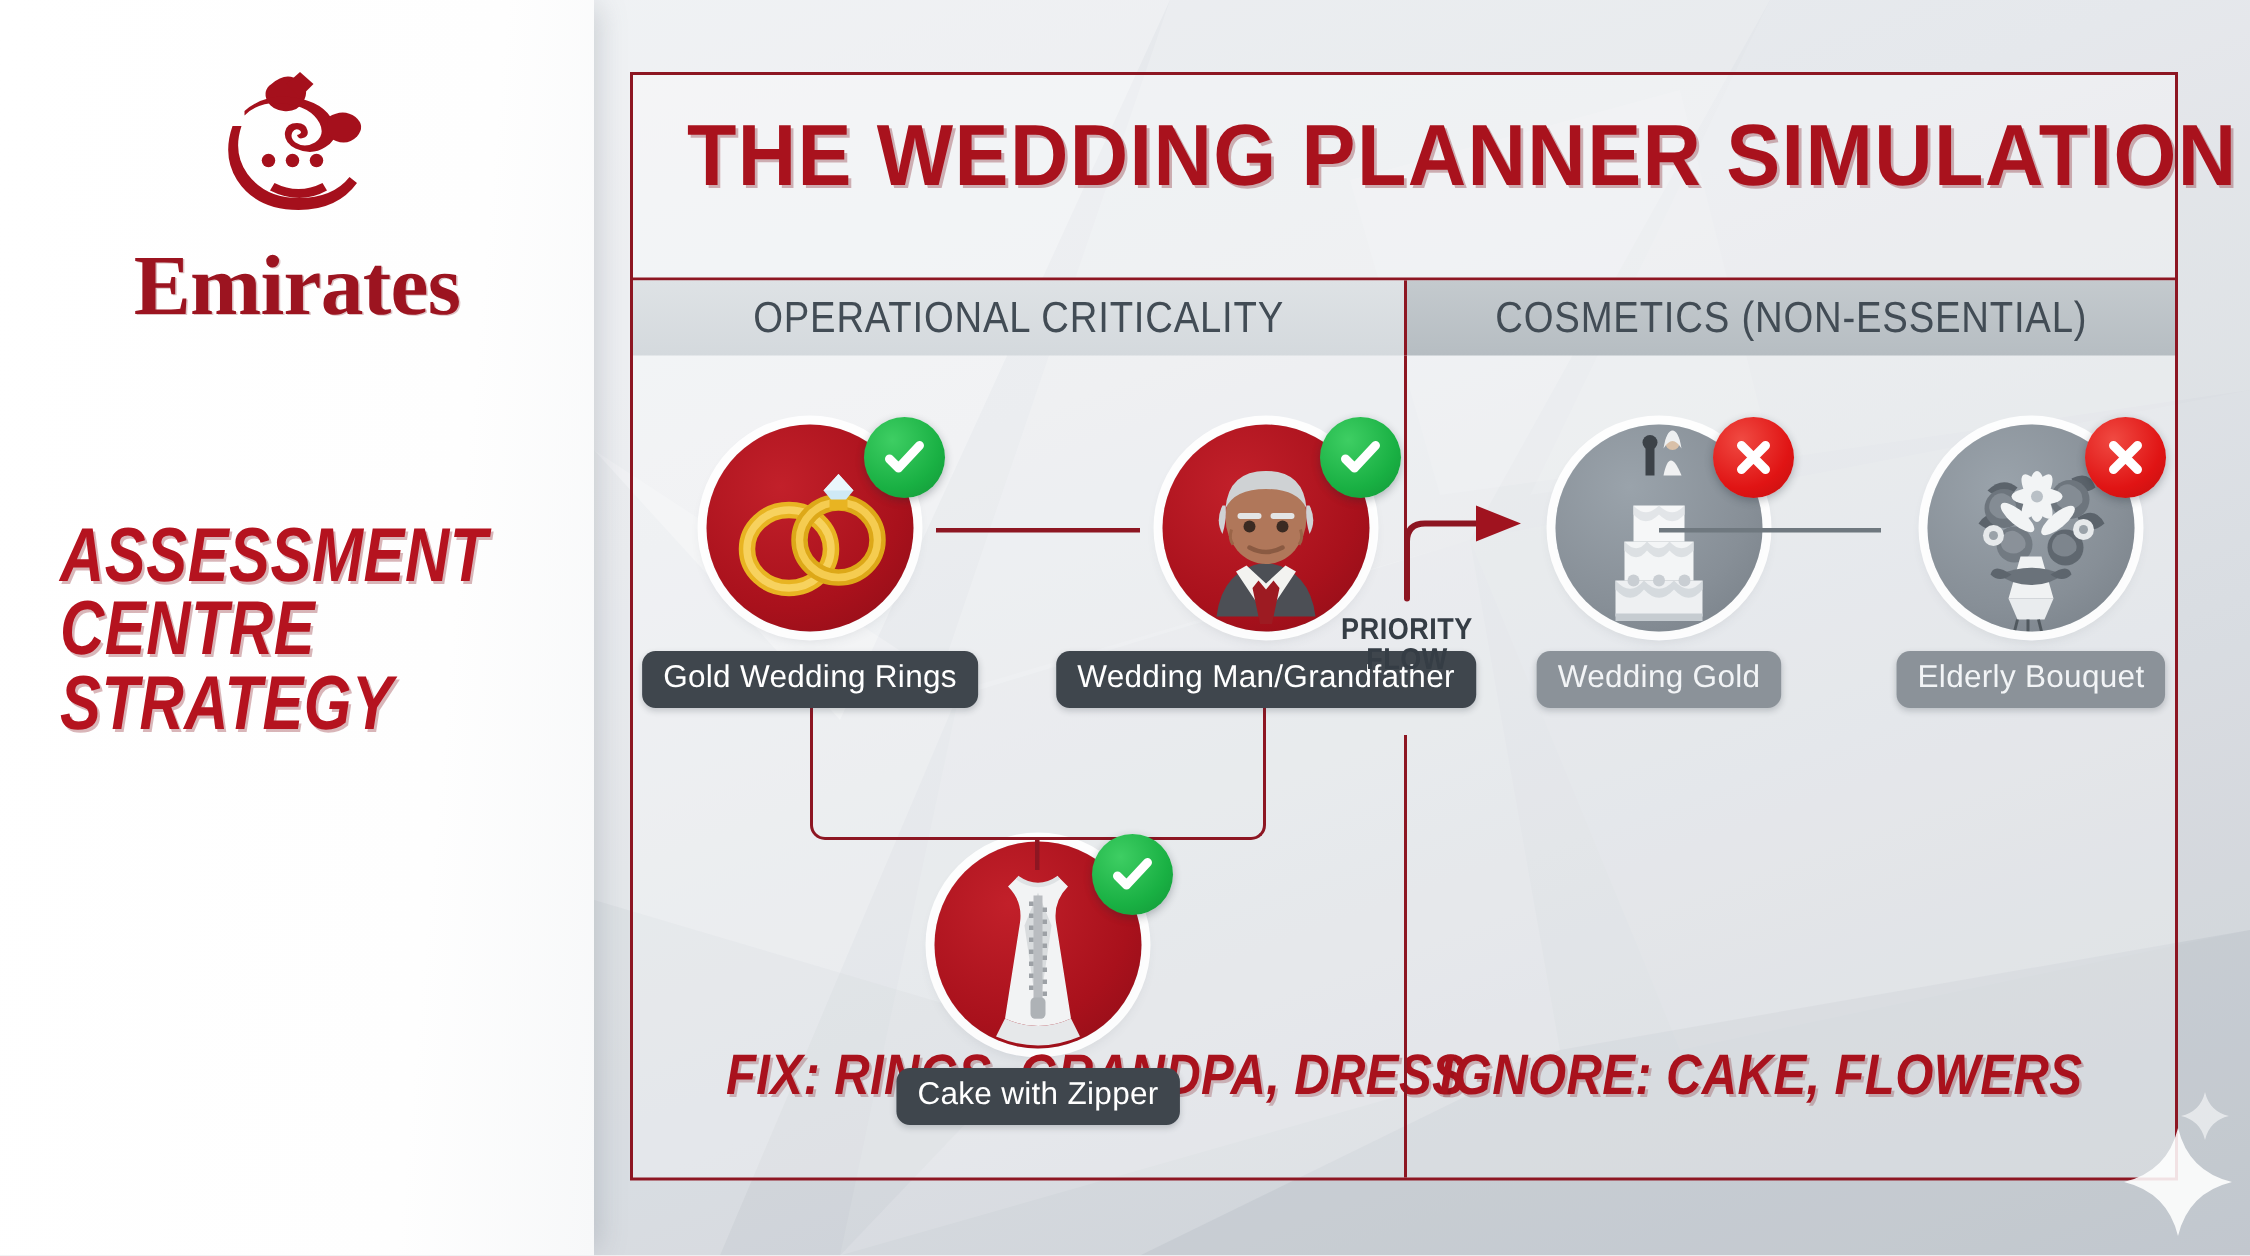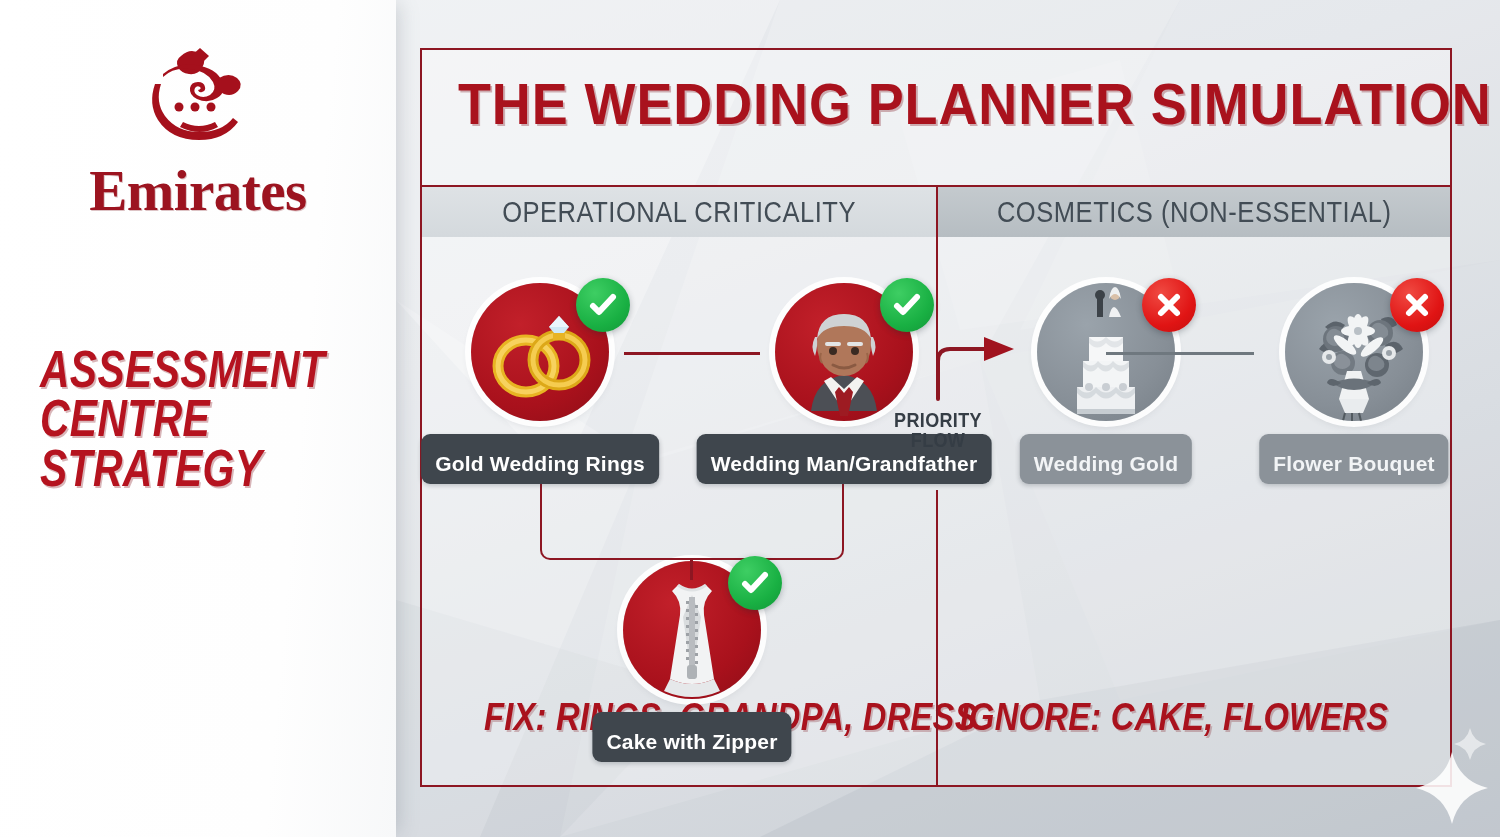--- a/index.html
+++ b/index.html
@@ -173,24 +173,24 @@
     z-index: 3;
   }
   .badge.ok { background: radial-gradient(circle at 35% 28%, #3ece63 0%, #19b043 62%, #129537 100%); }
   .badge.no { background: radial-gradient(circle at 35% 28%, #f04a42 0%, #e01414 62%, #c20f0f 100%); }
   .badge svg { display:block; }
 
   
   .pill {
     position: absolute;
     transform: translateX(-50%);
-    padding: 18px 14px 8px;
+    padding: 6px 14px 8px;
     border-radius: 9px;
     font-size: 21px;
-    font-weight: 700;
+    font-weight: 400;
     letter-spacing: 0.2px;
     color: #ffffff;
     white-space: nowrap;
     box-shadow: 0 2px 4px rgba(40,50,60,0.22);
     z-index: 3;
   }
   .pill.dark  { background: #3f464d; }
   .pill.light { background: #8b9299; color:#f2f4f6; }
 
   
@@ -476,21 +476,21 @@
               <path d="M67 130 l0 9"></path>
               <path d="M74 130 l2 8"></path>
           </g>
         </svg>
       </div>
       <div class="badge no">
         <svg width="32" height="32" viewBox="0 0 32 32">
           <path d="M8 8 L24 24 M24 8 L8 24" fill="none" stroke="#ffffff" stroke-width="6" stroke-linecap="round"></path>
         </svg>
       </div>
-      <div class="pill light" style="left:0px; top:82px;">Flower Bouquet</div>
+      <div class="pill light" style="left:0px; top:82px;">Elderly Bouquet</div>
     </div>
 
     <div class="conclusion concl-left">FIX: RINGS, GRANDPA, DRESS</div>
     <div class="conclusion concl-right">IGNORE: CAKE, FLOWERS</div>
   </div>
 
   <svg class="sparkle" style="left:1412px; top:748px;" width="80" height="80" viewBox="0 0 80 80">
     <path d="M40 4 q7 29 36 36 q-29 7 -36 36 q-7 -29 -36 -36 q29 -7 36 -36 z" fill="#ffffff" opacity="0.88"></path>
   </svg>
   <svg class="sparkle" style="left:1452px; top:726px;" width="36" height="36" viewBox="0 0 36 36">

